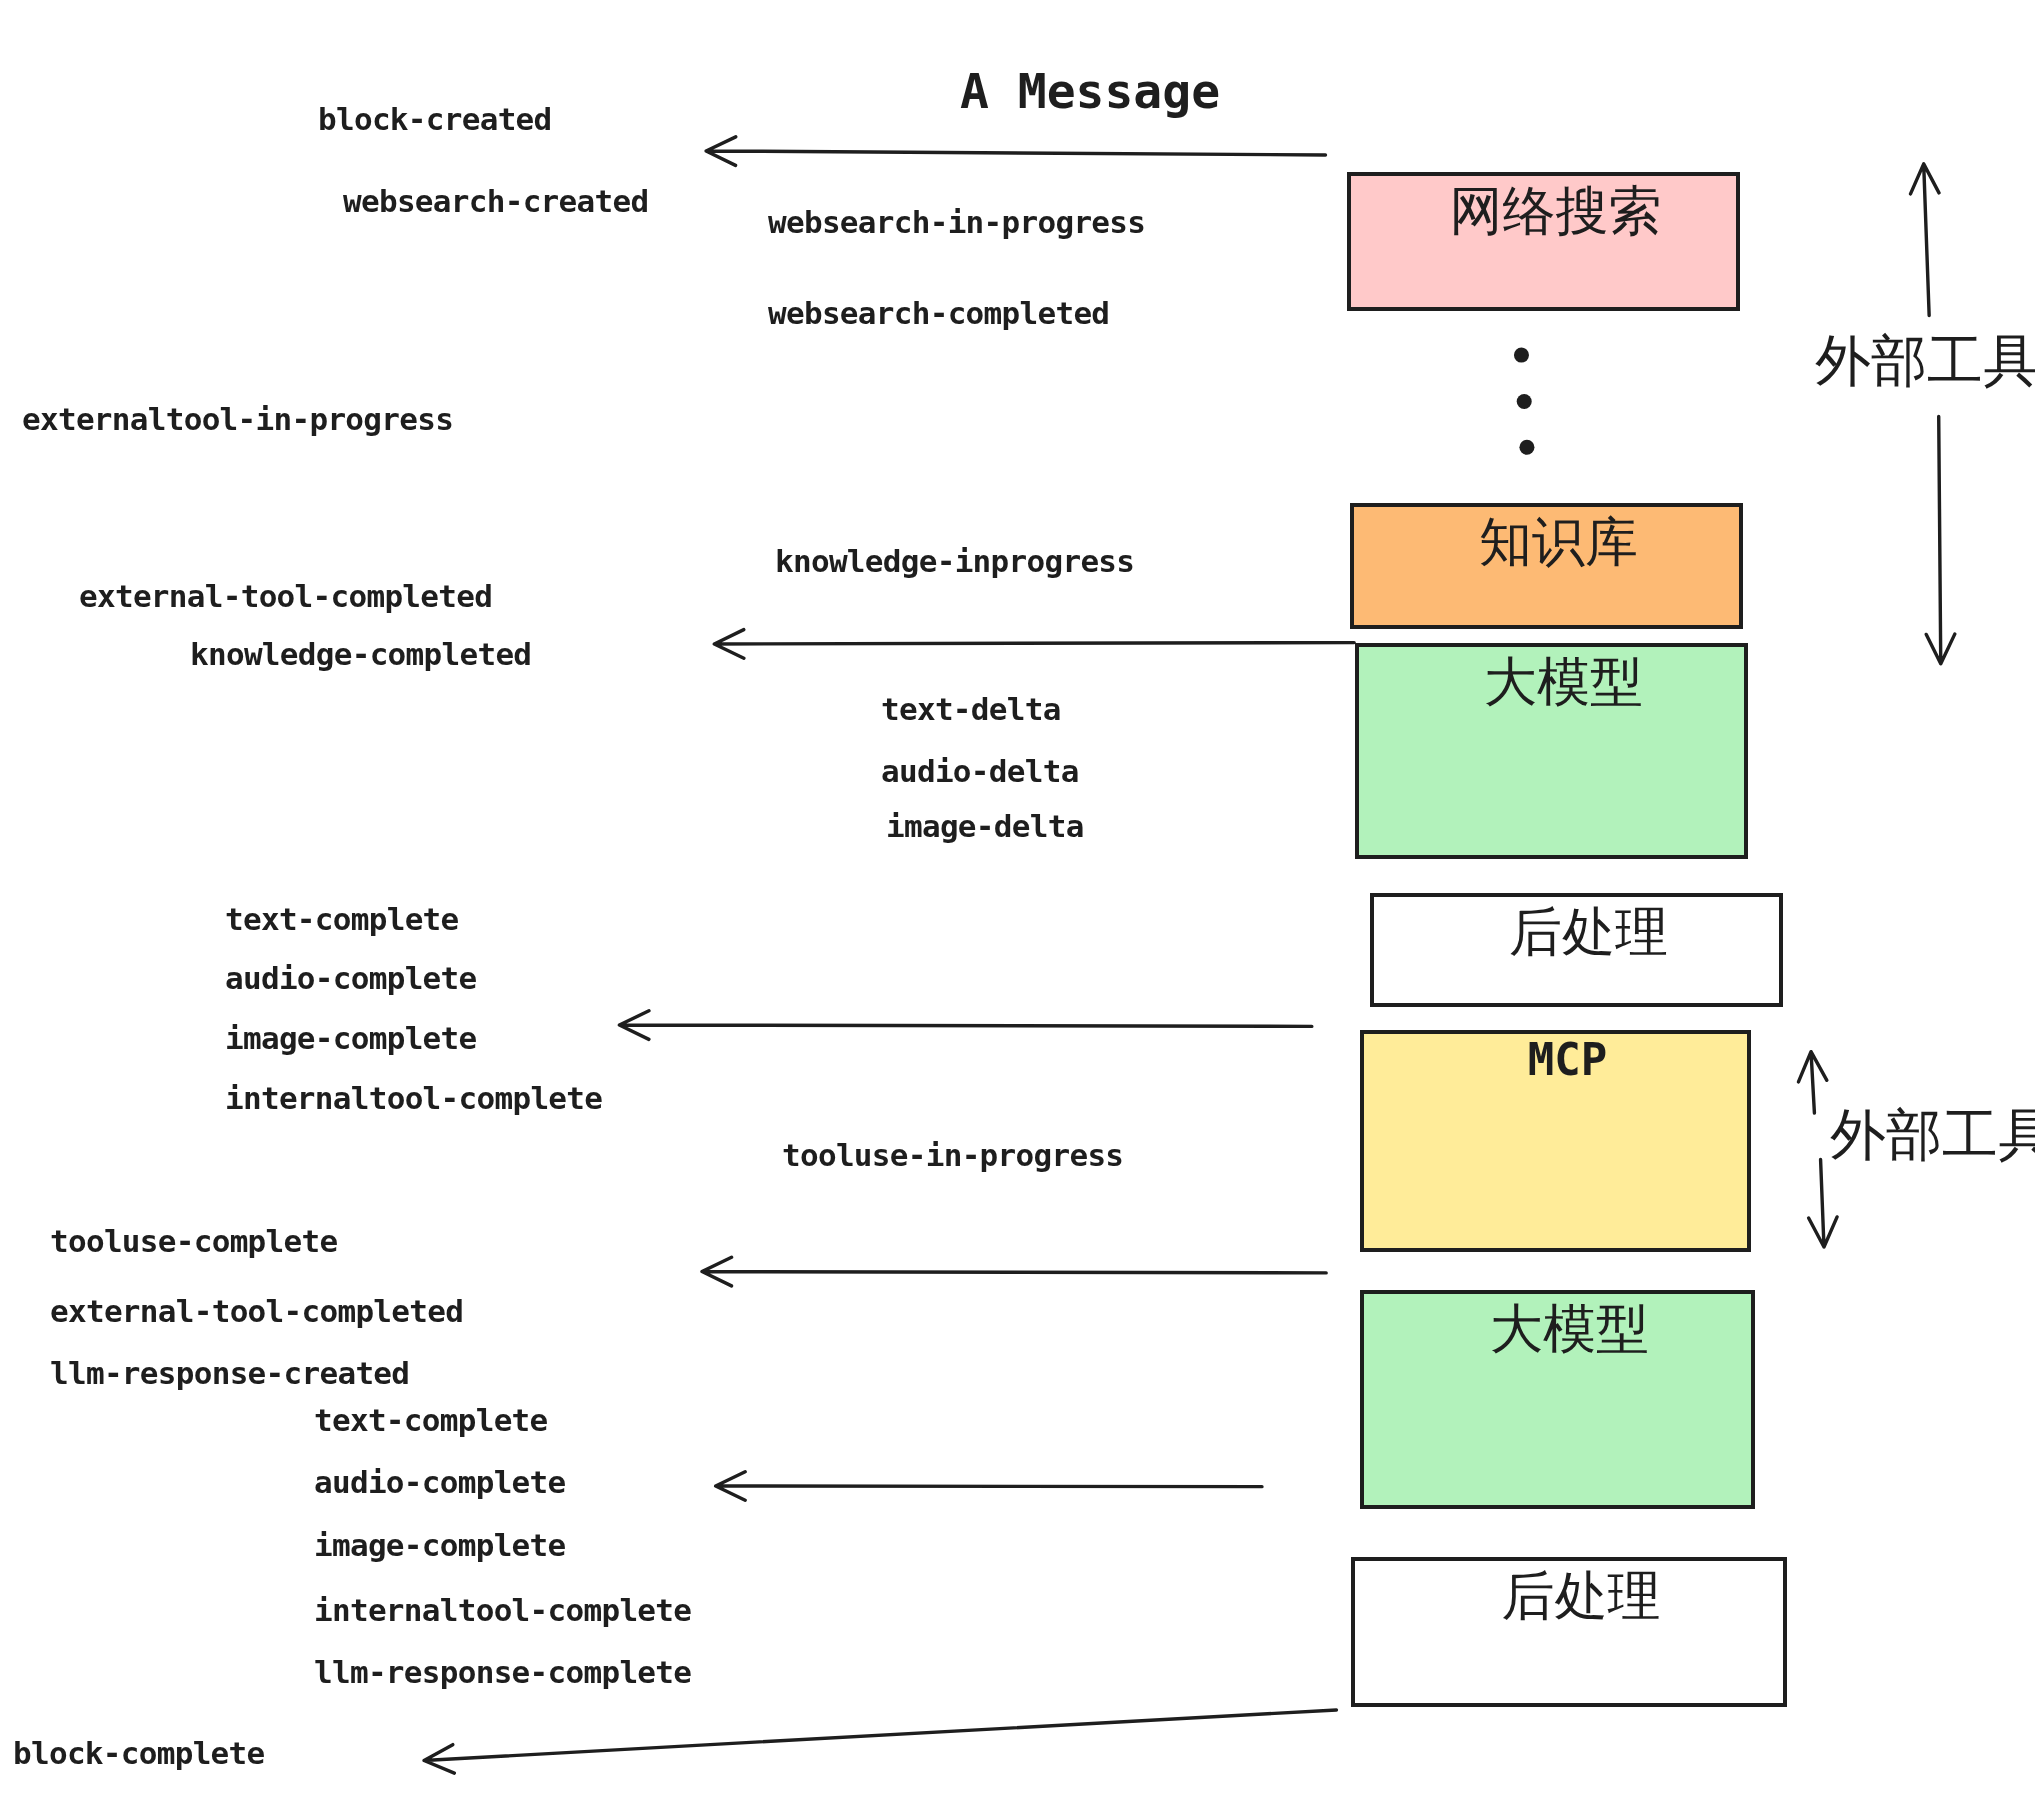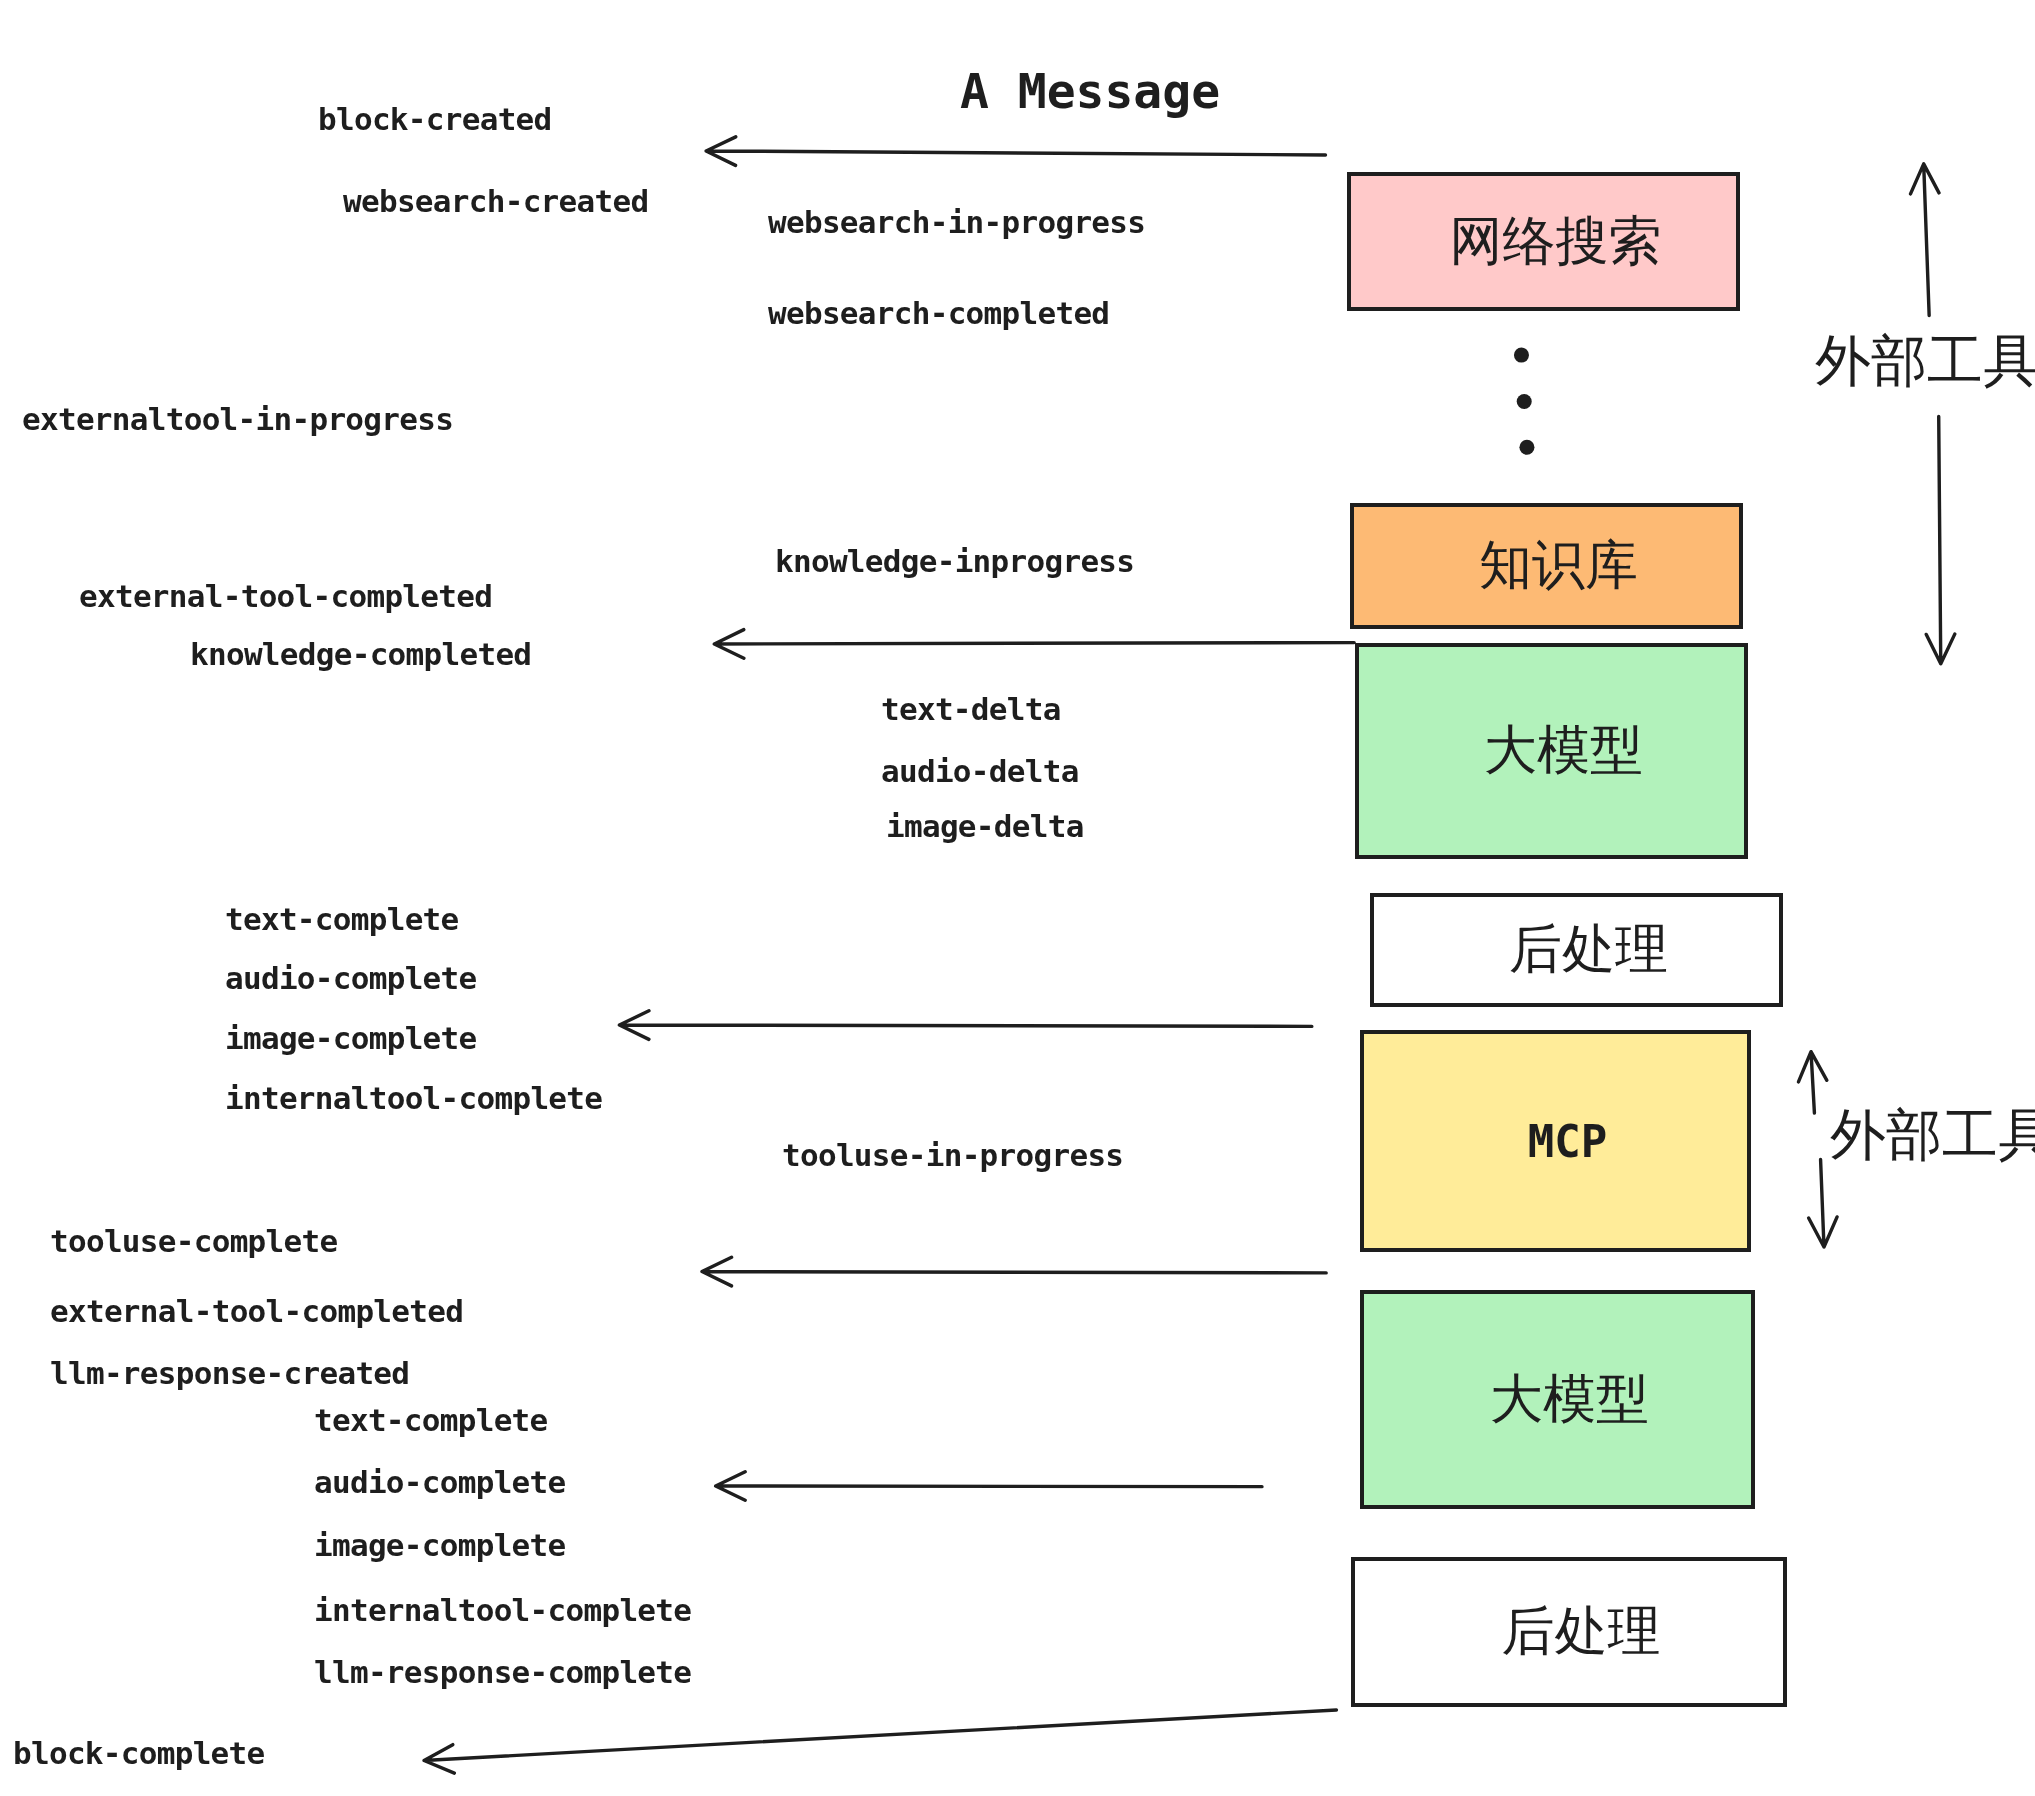--- a/index.html
+++ b/index.html
@@ -40,21 +40,21 @@
     font-weight: 700;
     white-space: nowrap;
     letter-spacing: -0.7px;
     font-family: "DejaVu Sans Mono", monospace;
   }
   .node-box {
     position: absolute;
     box-sizing: border-box;
     border: 4.1px solid #1e1e1e;
     display: flex;
-    align-items: center;
+    align-items: flex-start;
     justify-content: center;
     padding-left: 24px;
   }
   .node-box .node-label {
     font-family: "Liberation Sans", sans-serif;
     font-size: 53px;
     font-weight: 400;
     white-space: nowrap;
   }
   .node-box.latin .node-label {

